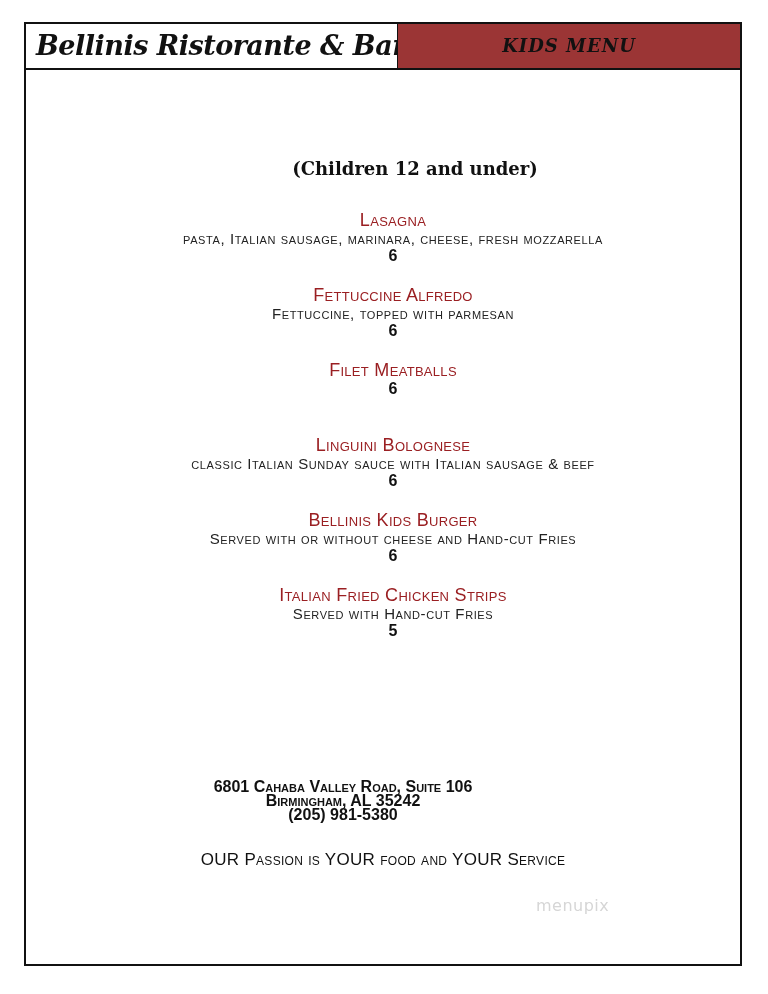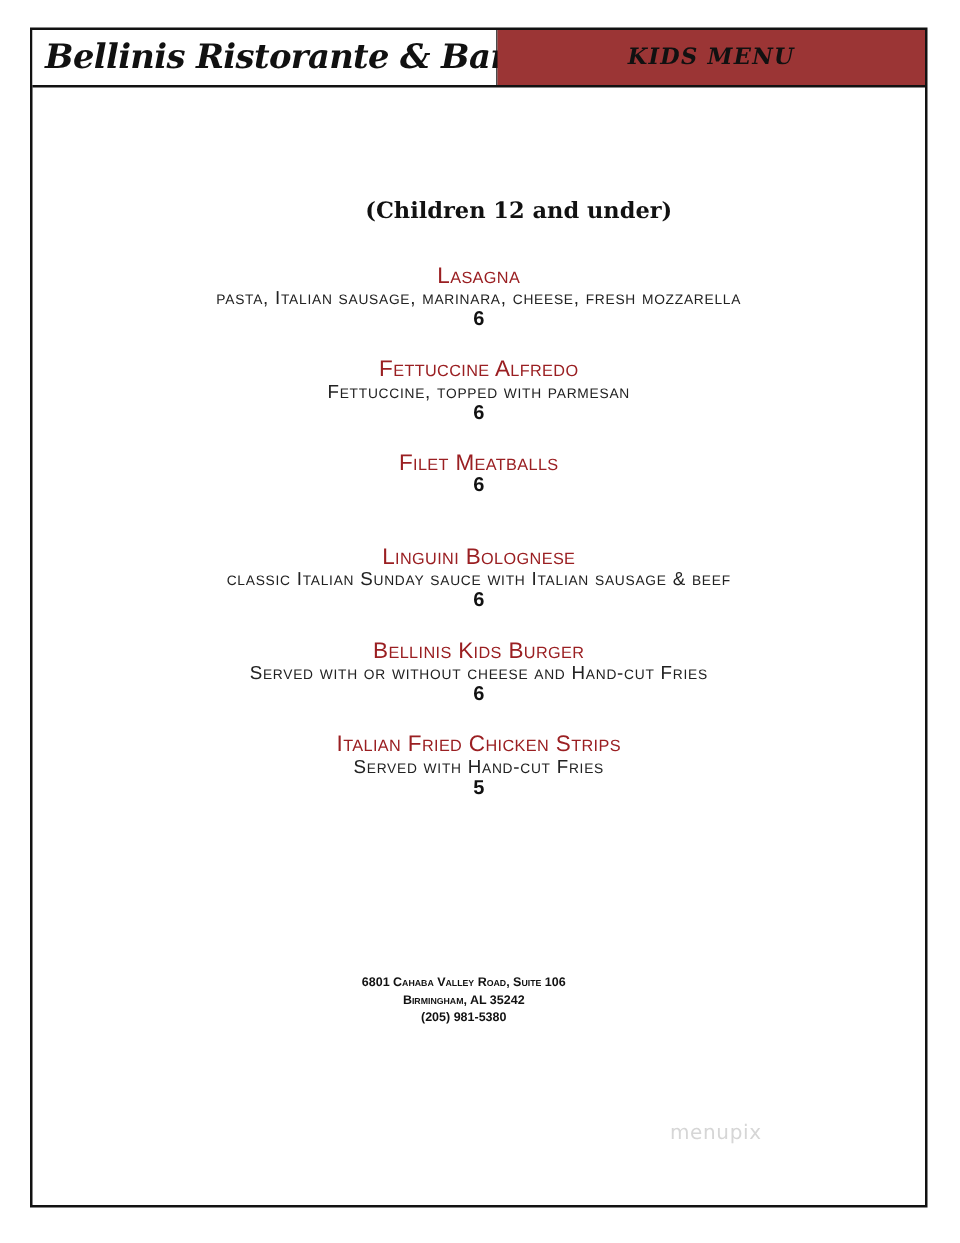--- a/index.html
+++ b/index.html
@@ -20,38 +20,38 @@
     }
     .kids {
       flex: 1; height: 44px; background: #9b3535; color: #111;
       font-family: "DejaVu Serif", serif; font-style: italic; font-weight: bold;
       font-size: 18px; line-height: 44px; text-align: center; letter-spacing: 1px;
     }
     .subtitle {
       position: absolute; left: 0; width: 714px; top: 134px; text-align: center;
       font-family: "DejaVu Serif", serif; font-weight: bold; font-size: 18px; color: #111; padding-left: 32px;
     }
-    .items { position: absolute; left: 0; width: 714px; top: 186px; }
+    .items { position: absolute; left: 0; width: 714px; top: 186px; padding-left: 10px; }
     .item { text-align: center; height: 75px; }
     .item-name {
       font-family: "Liberation Sans", sans-serif; font-variant: small-caps;
       font-size: 18px; color: #9a1f22; line-height: 20px; letter-spacing: 0.3px;
     }
     .item-desc {
       font-family: "Liberation Sans", sans-serif; font-variant: small-caps;
       font-size: 15px; color: #222; line-height: 17px; letter-spacing: 0.6px;
     }
     .item-price {
       font-family: "Liberation Sans", sans-serif; font-size: 16px; color: #111;
       line-height: 17px; font-weight: bold;
     }
     .contact {
       position: absolute; left: 0; width: 634px; top: 756px; text-align: center;
       font-family: "Liberation Sans", sans-serif; font-variant: small-caps;
-      font-size: 10px; color: #111; line-height: 14px; font-weight: bold; margin-left: 28px;
+      font-size: 16px; color: #111; line-height: 14px; font-weight: bold;
     }
     .tagline {
       position: absolute; left: 0; width: 714px; top: 826px; text-align: center;
       font-family: "Liberation Sans", sans-serif; font-variant: small-caps;
       font-size: 17px; color: #111; letter-spacing: 0.3px;
     }
     .watermark {
       position: absolute; left: 510px; top: 872px;
       font-family: "DejaVu Sans", sans-serif; font-size: 16px; color: #d6d6d6;
       letter-spacing: 0.5px;
@@ -99,15 +99,16 @@
       <div class="item-price">5</div>
     </div>
   </div>
 
   <div class="contact">
     <div>6801 Cahaba Valley Road, Suite 106</div>
     <div>Birmingham, AL 35242</div>
     <div>(205) 981-5380</div>
   </div>
 
+  <div class="tagline">OUR Passion is YOUR food and YOUR Service</div>
 
   <div class="watermark">menupix</div>
 </div>
 
 </body></html>

